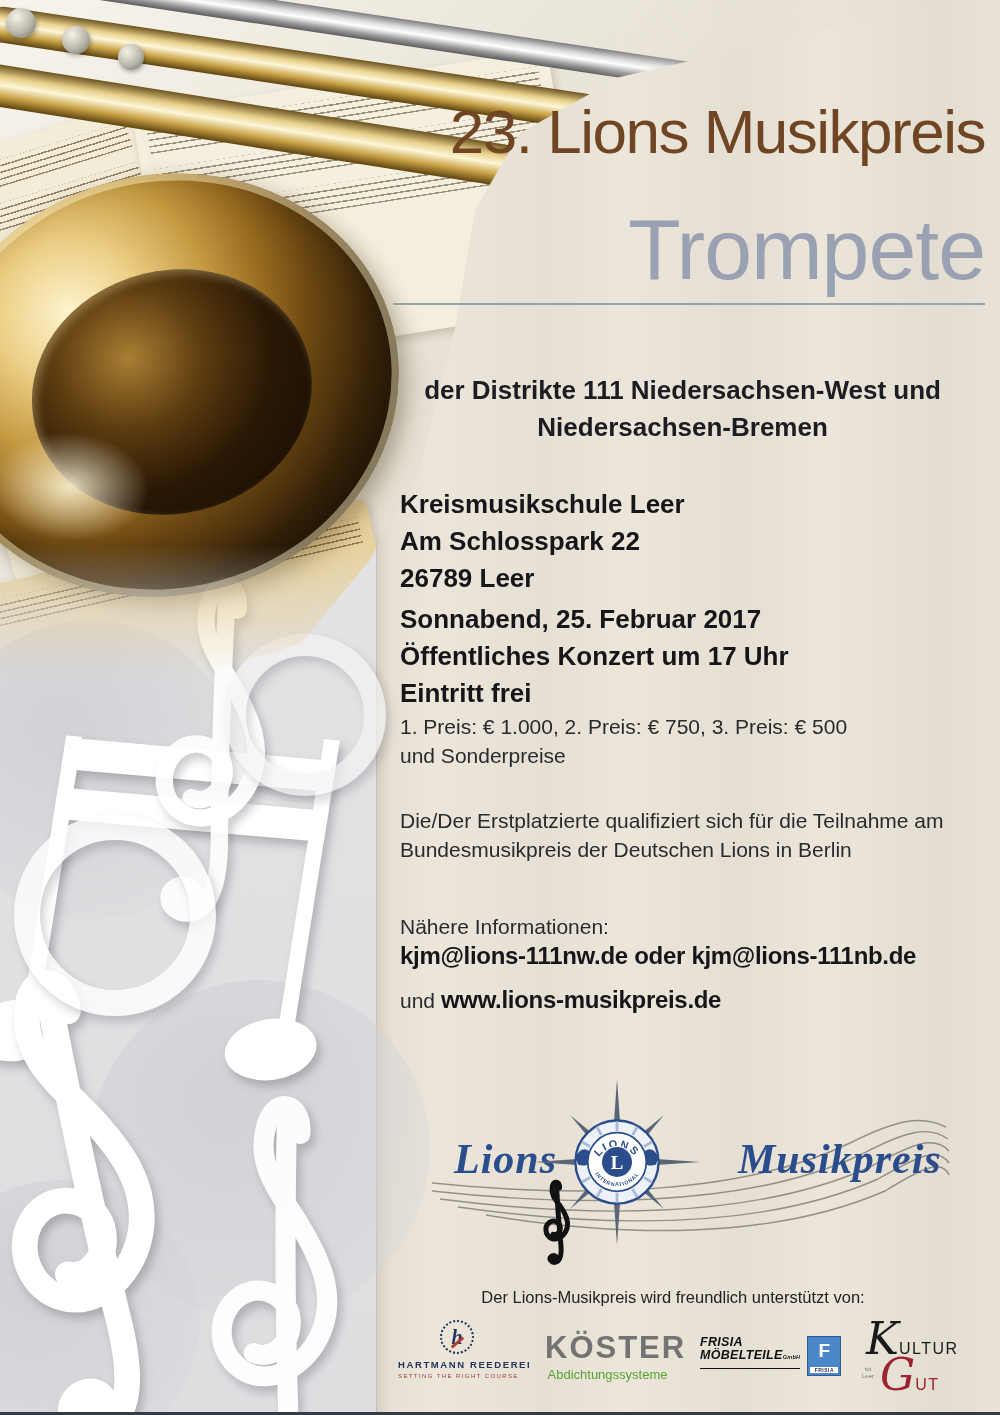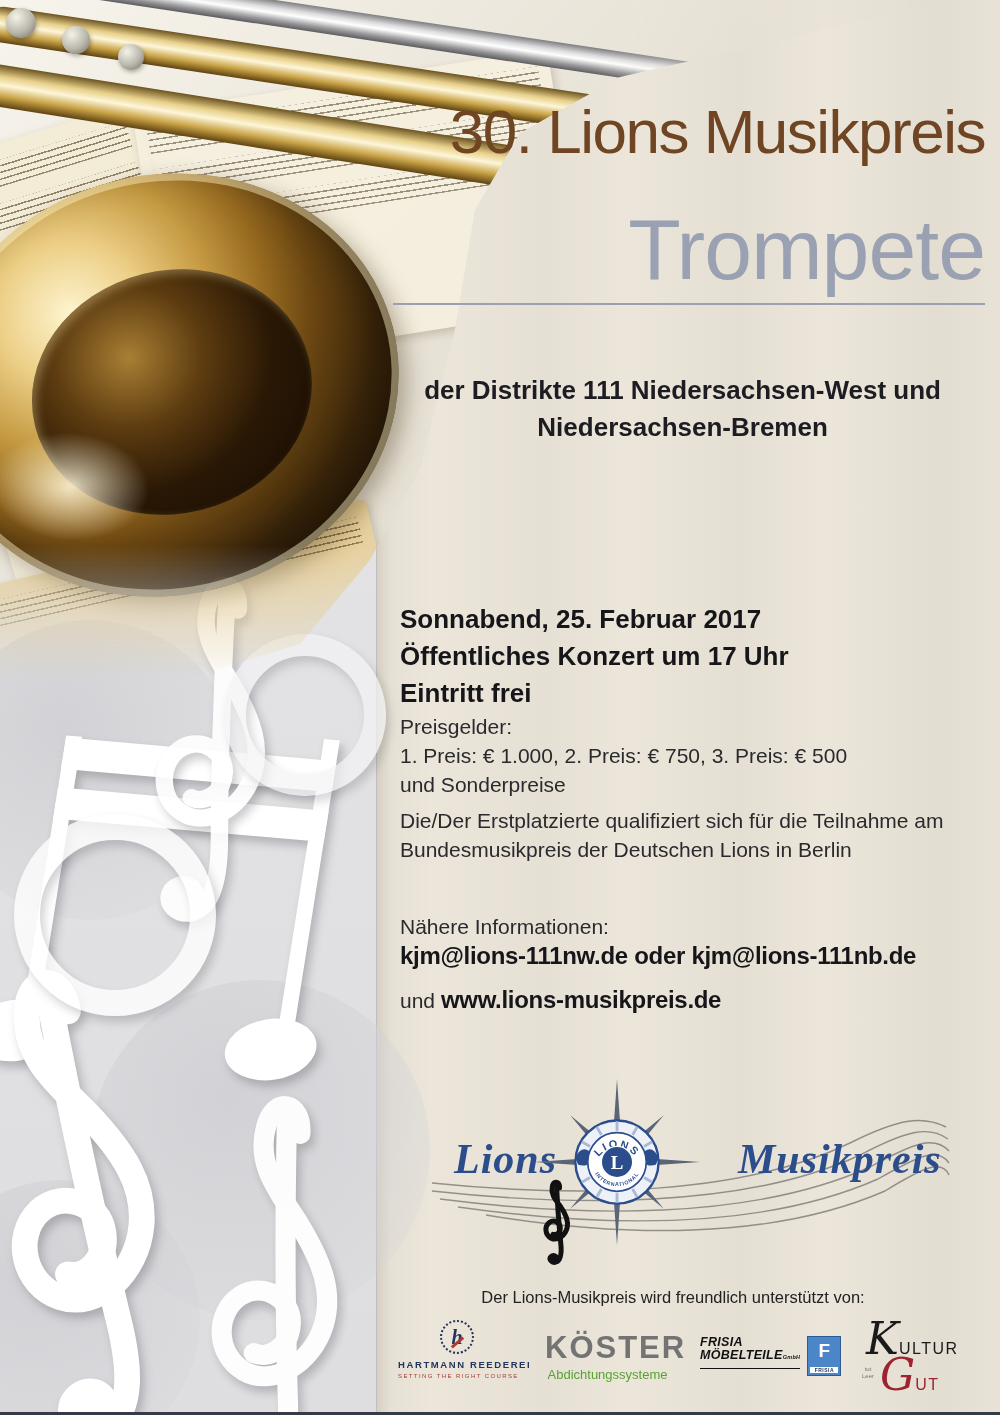--- a/index.html
+++ b/index.html
@@ -200,38 +200,42 @@
     <div class="valve" style="left:62px;top:26px;width:28px;height:28px;"></div>
     <div class="valve" style="left:118px;top:44px;width:26px;height:26px;"></div>
 
     <div class="bell">
       <div class="outer"></div>
       <div class="inner"></div>
       <div class="glint"></div>
     </div>
   </div>
 
-  <div class="tx title">30. Lions Musikpreis</div>
+  <div class="tx title">23. Lions Musikpreis</div>
   <div class="tx subtitle">Trompete</div>
   <div class="tx rule"></div>
 
   <div class="tx district">
     <div>der Distrikte 111 Niedersachsen-West und</div>
     <div>Niedersachsen-Bremen</div>
   </div>
 
+  <div class="tx venue">
+    <div>Kreismusikschule Leer</div>
+    <div>Am Schlosspark 22</div>
+    <div>26789 Leer</div>
+  </div>
 
   <div class="tx event">
     <div>Sonnabend, 25. Februar 2017</div>
     <div>Öffentliches Konzert um 17 Uhr</div>
     <div>Eintritt frei</div>
   </div>
 
   <div class="tx prizes">
-    <div>Preisgelder:</div>
     <div>1. Preis: € 1.000, 2. Preis: € 750, 3. Preis: € 500</div>
     <div>und Sonderpreise</div>
   </div>
 
   <div class="tx qual">
     <div>Die/Der Erstplatzierte qualifiziert sich für die Teilnahme am</div>
     <div>Bundesmusikpreis der Deutschen Lions in Berlin</div>
   </div>
 
   <div class="tx info-h">Nähere Informationen:</div>

